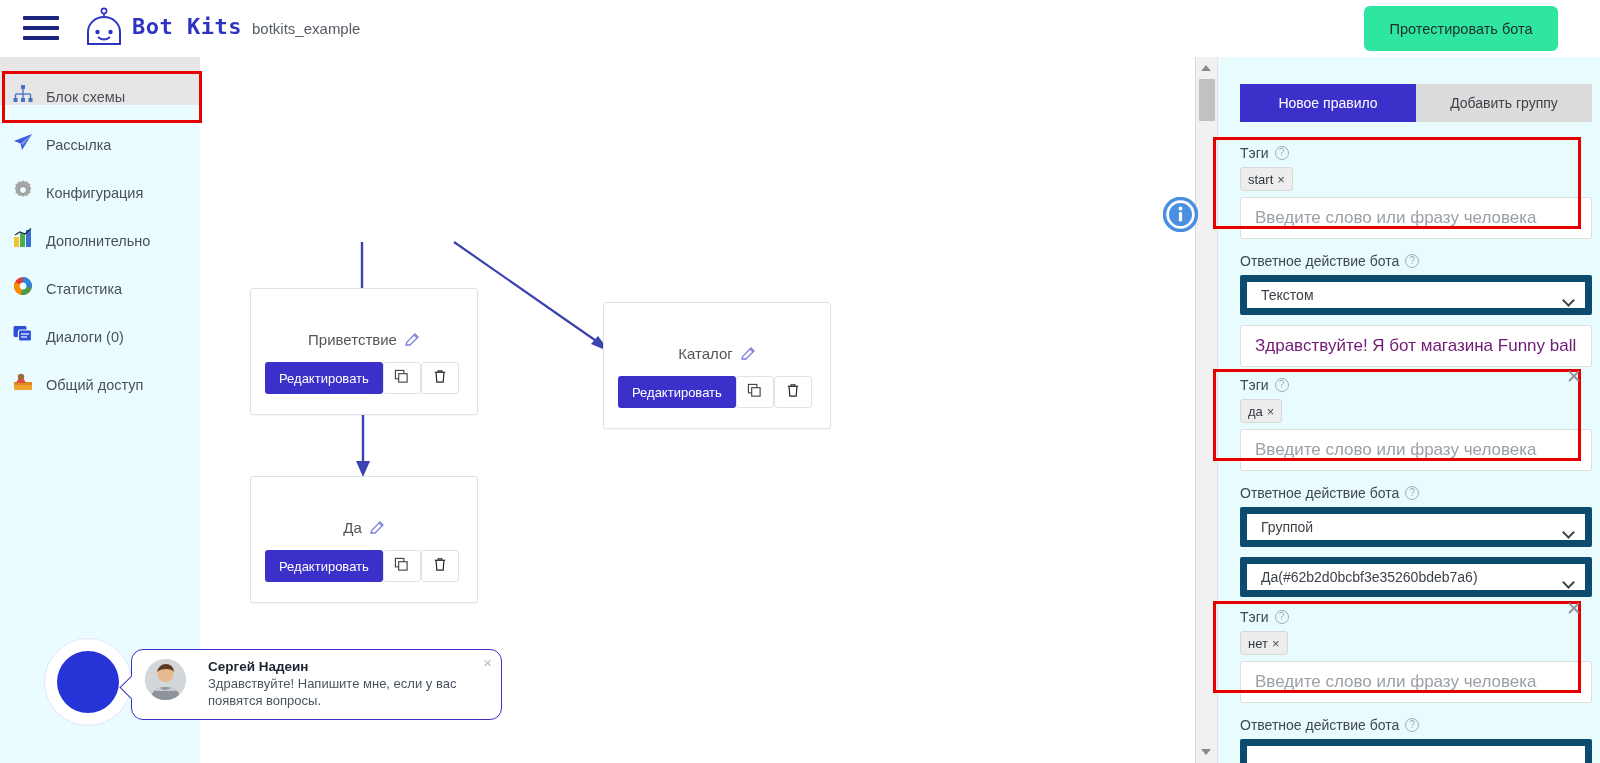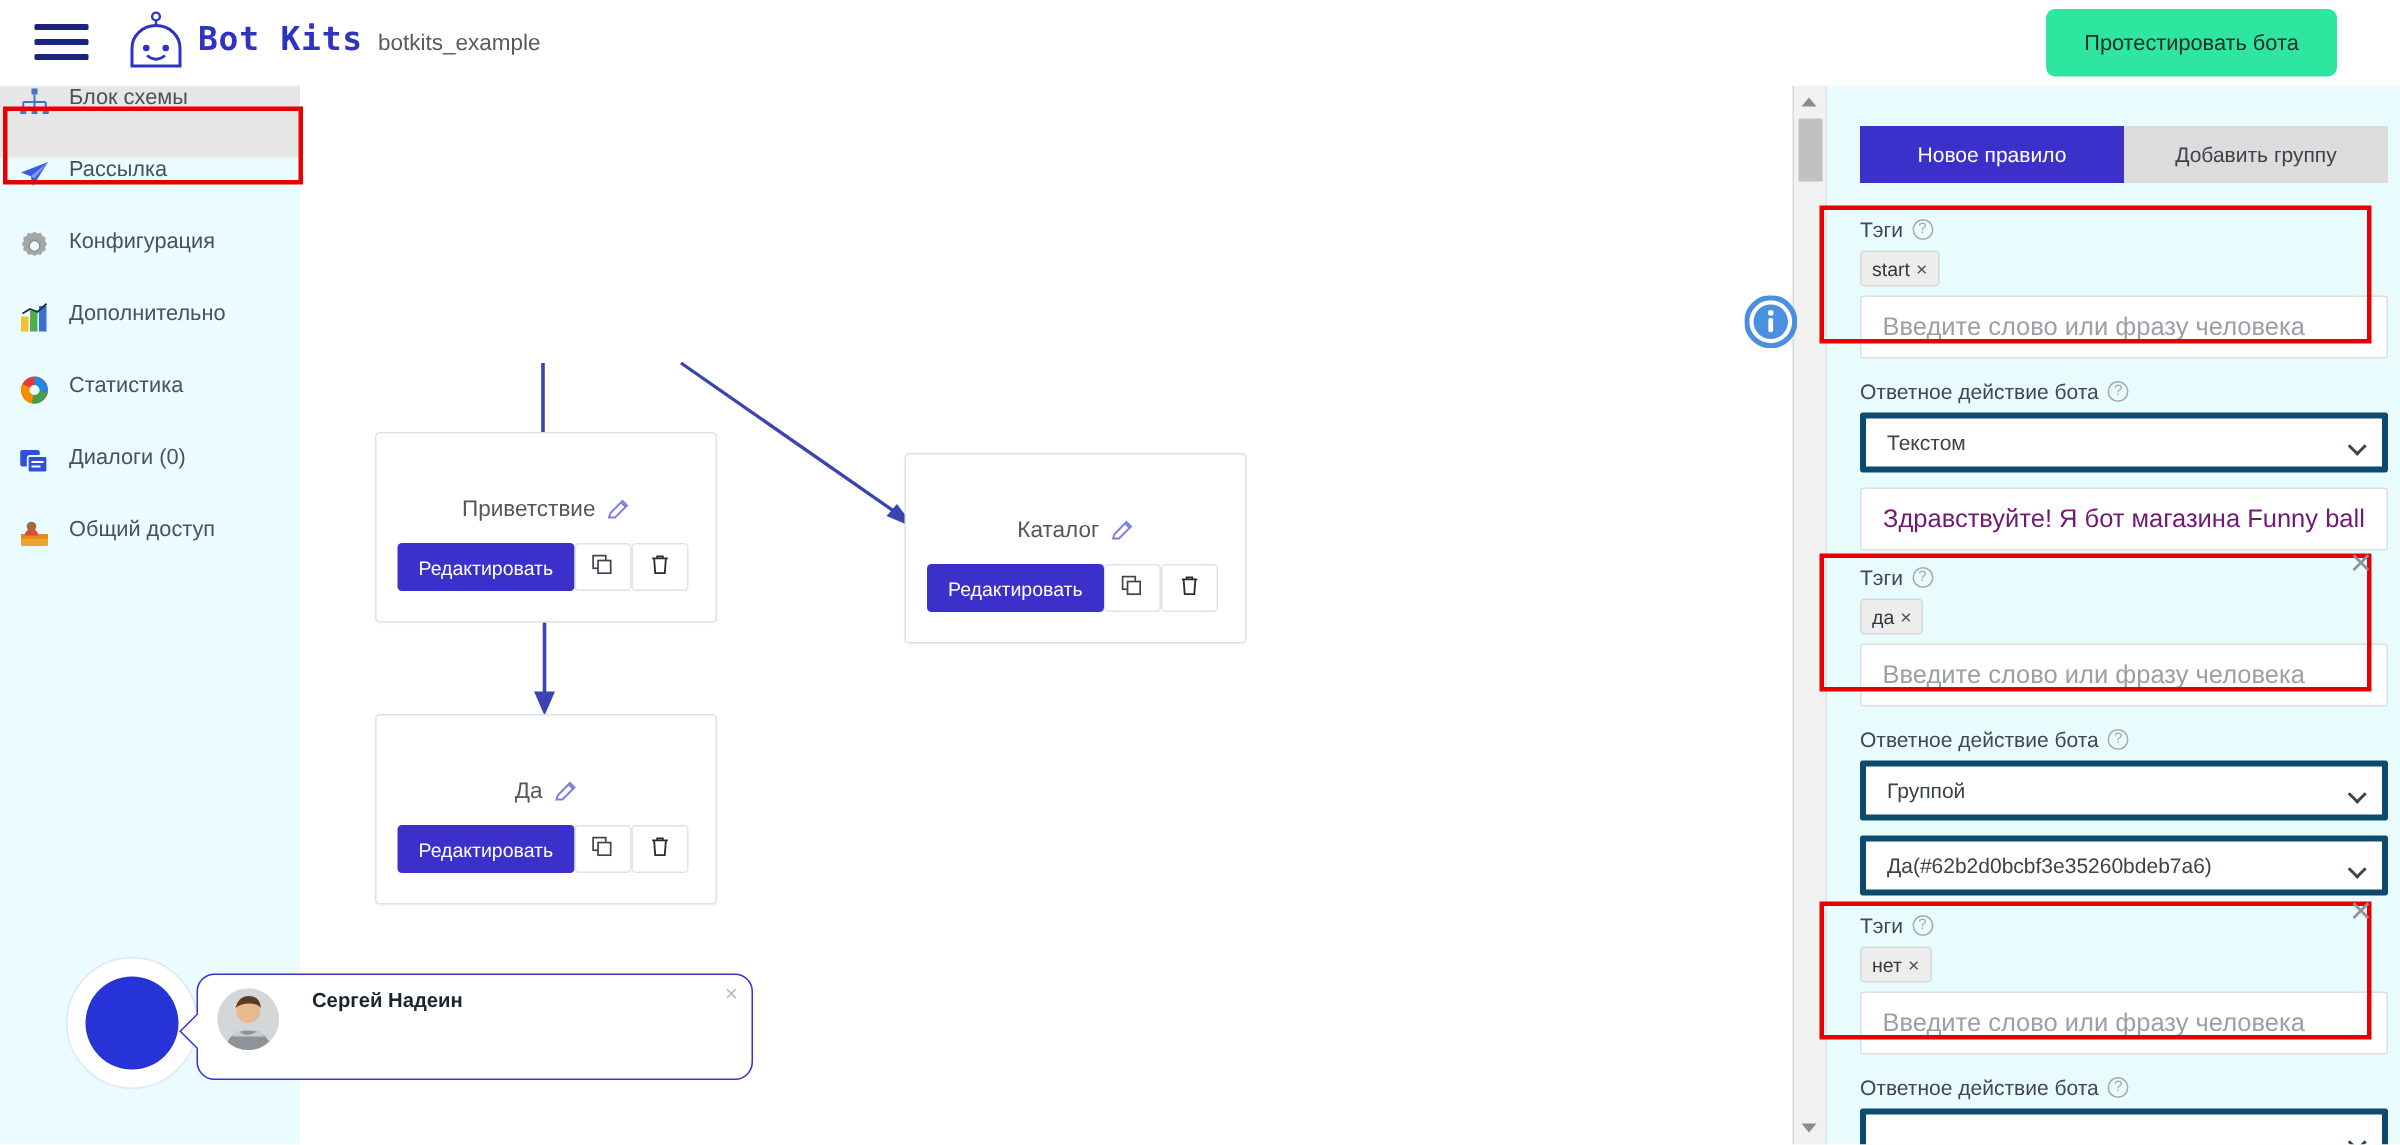--- a/index.html
+++ b/index.html
@@ -40,21 +40,21 @@
     color: #1d2b2b; font-size: 14.5px; font-family: "Liberation Sans", sans-serif;
     cursor: pointer;
   }
 
   
   .sidebar {
     position: absolute; left: 0; top: 57px; width: 200px; height: 706px;
     background: #eafcff; z-index: 20;
   }
   .side-item {
-    position: relative; display: flex; align-items: flex-start;
+    position: relative; display: flex; align-items: flex-end;
     height: 48px; padding-left: 12px; gap: 12px; cursor: pointer;
   }
   .side-item .lbl { font-size: 14.5px; color: #4b5158; }
   .side-item.active { background: #e6e6e6; }
   .side-icon { width: 22px; height: 22px; flex: 0 0 22px; position: relative; }
   .hl-sidebar {
     position: absolute; left: 2px; top: 71px; width: 200px; height: 52px;
     border: 3px solid #e60000; z-index: 25; pointer-events: none;
   }
 
@@ -168,21 +168,21 @@
   }
   .tag-x { font-size: 13px; color: #4a5058; cursor: pointer; }
   .inp {
     width: 100%; height: 42px; background: #ffffff; border: 1px solid #dcdfe2;
     border-radius: 2px; padding: 0 14px; font-size: 17px; color: #701a75;
     font-family: "Liberation Sans", sans-serif;
   }
   .inp::placeholder { color: #9aa0a6; }
   .sel {
     position: relative; width: 100%; height: 40px; background: #ffffff;
-    border: 4px solid #0c4a6e; border-radius: 2px;
+    border: 7px solid #0c4a6e; border-radius: 2px;
     display: flex; align-items: center; padding: 0 30px 0 14px;
     font-size: 14px; color: #3c4249; cursor: pointer;
   }
   .sel .chev {
     position: absolute; right: 12px; top: 14px; width: 9px; height: 9px;
     border-right: 2px solid #3e444b; border-bottom: 2px solid #3e444b;
     transform: rotate(45deg);
   }
   .hl-box { position: absolute; border: 3px solid #e60000; pointer-events: none; z-index: 5; }
   .close-x {
@@ -435,20 +435,21 @@
         <svg width="41" height="41" viewBox="0 0 41 41">
           <rect width="41" height="41" fill="#d3d7da"></rect>
           <circle cx="20.5" cy="15" r="8" fill="#e8b98f"></circle>
           <path d="M12 13 q2-8 9-8 q7 0 8 8 q-2-3 -8-3 q-6 0-9 3 Z" fill="#5a3a22"></path>
           <path d="M5 41 q2-13 15.5-13 q13.5 0 15.5 13 Z" fill="#8d9399"></path>
           <path d="M14 28 q6 6 13 0 q3 1.5 4 4 H10 q1-2.5 4-4 Z" fill="#c8ccd0"></path>
         </svg>
       </div>
       <div>
         <div class="chat-name">Сергей Надеин</div>
+        <div class="chat-msg">Здравствуйте! Напишите мне, если у вас появятся вопросы.</div>
       </div>
       <div class="chat-close">×</div>
     </div>
   </div>
 
   <div class="right-panel">
 
     <div class="panel-scroll-col">
       <div class="sb-arrow up"></div>
       <div class="sb-thumb"></div>

